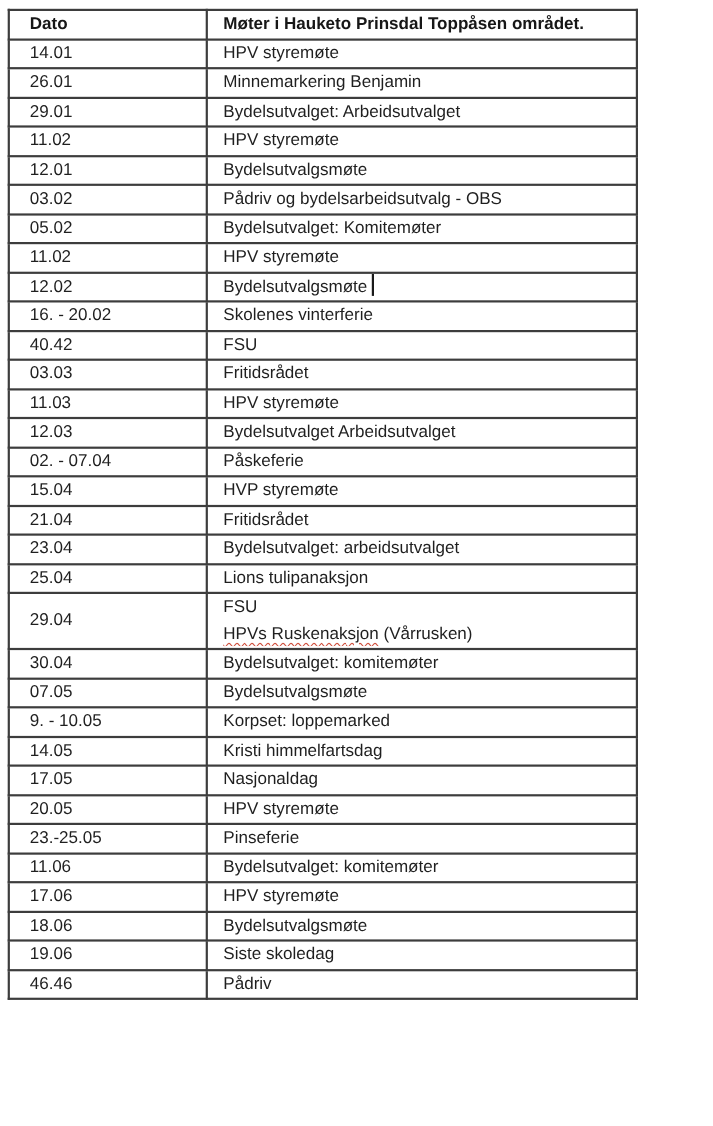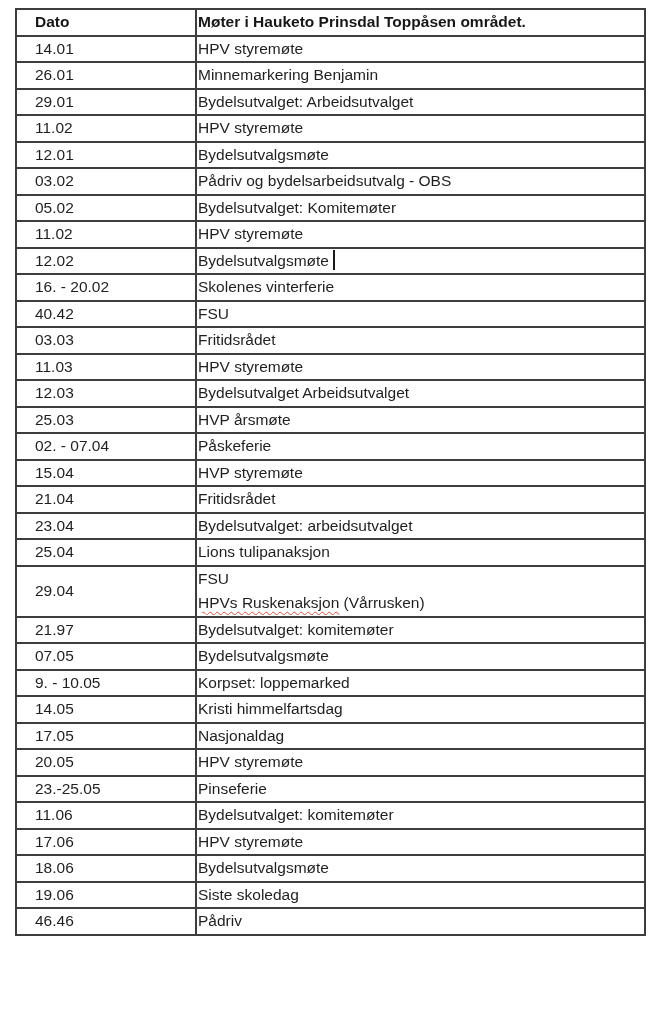--- a/index.html
+++ b/index.html
@@ -15,39 +15,38 @@
     overflow: hidden;
   }
   .page {
     position: relative;
     width: 648px;
     height: 1024px;
     background: #ffffff;
   }
   table.meetings {
     position: absolute;
-    left: 15px;
+    left: 7px;
     top: 8px;
-    width: 631px;
+    width: 573px;
     border-collapse: collapse;
     table-layout: fixed;
   }
   .meetings th, .meetings td {
     border: 2px solid #3d3d3d;
     font-size: 15.5px;
     line-height: 24.5px;
     padding: 0 4px 0 18px;
     vertical-align: middle;
     text-align: left;
     white-space: nowrap;
     overflow: hidden;
   }
   .meetings td.event, .meetings th.event-h {
-    padding-left: 1px;
-    border-radius: 12px;
+    padding-left: 14px;
   }
   .meetings th {
     font-weight: bold;
     color: #171717;
   }
   .col-date { width: 180px; }
   .caret {
     display: inline-block;
     width: 2px;
     height: 20px;
@@ -144,24 +143,20 @@
     <td class="date">11.03</td>
     <td class="event"><span>HPV styremøte</span></td>
   </tr>
 
   <tr>
     <td class="date">12.03</td>
     <td class="event"><span>Bydelsutvalget Arbeidsutvalget</span></td>
   </tr>
 
 
-  <tr>
-    <td class="date">25.03</td>
-    <td class="event"><span>HVP årsmøte</span></td>
-  </tr>
 
 
   <tr>
     <td class="date">02. - 07.04</td>
     <td class="event"><span>Påskeferie</span></td>
   </tr>
 
   <tr>
     <td class="date">15.04</td>
     <td class="event"><span>HVP styremøte</span></td>
@@ -181,21 +176,21 @@
     <td class="date">25.04</td>
     <td class="event"><span>Lions tulipanaksjon</span></td>
   </tr>
 
   <tr>
     <td class="date">29.04</td>
     <td class="event multiline"><span>FSU</span><br><span class="squiggle">HPVs Ruskenaksjon</span><span> (Vårrusken)</span></td>
   </tr>
 
   <tr>
-    <td class="date">21.97</td>
+    <td class="date">30.04</td>
     <td class="event"><span>Bydelsutvalget: komitemøter</span></td>
   </tr>
 
   <tr>
     <td class="date">07.05</td>
     <td class="event"><span>Bydelsutvalgsmøte</span></td>
   </tr>
 
   <tr>
     <td class="date">9. - 10.05</td>

